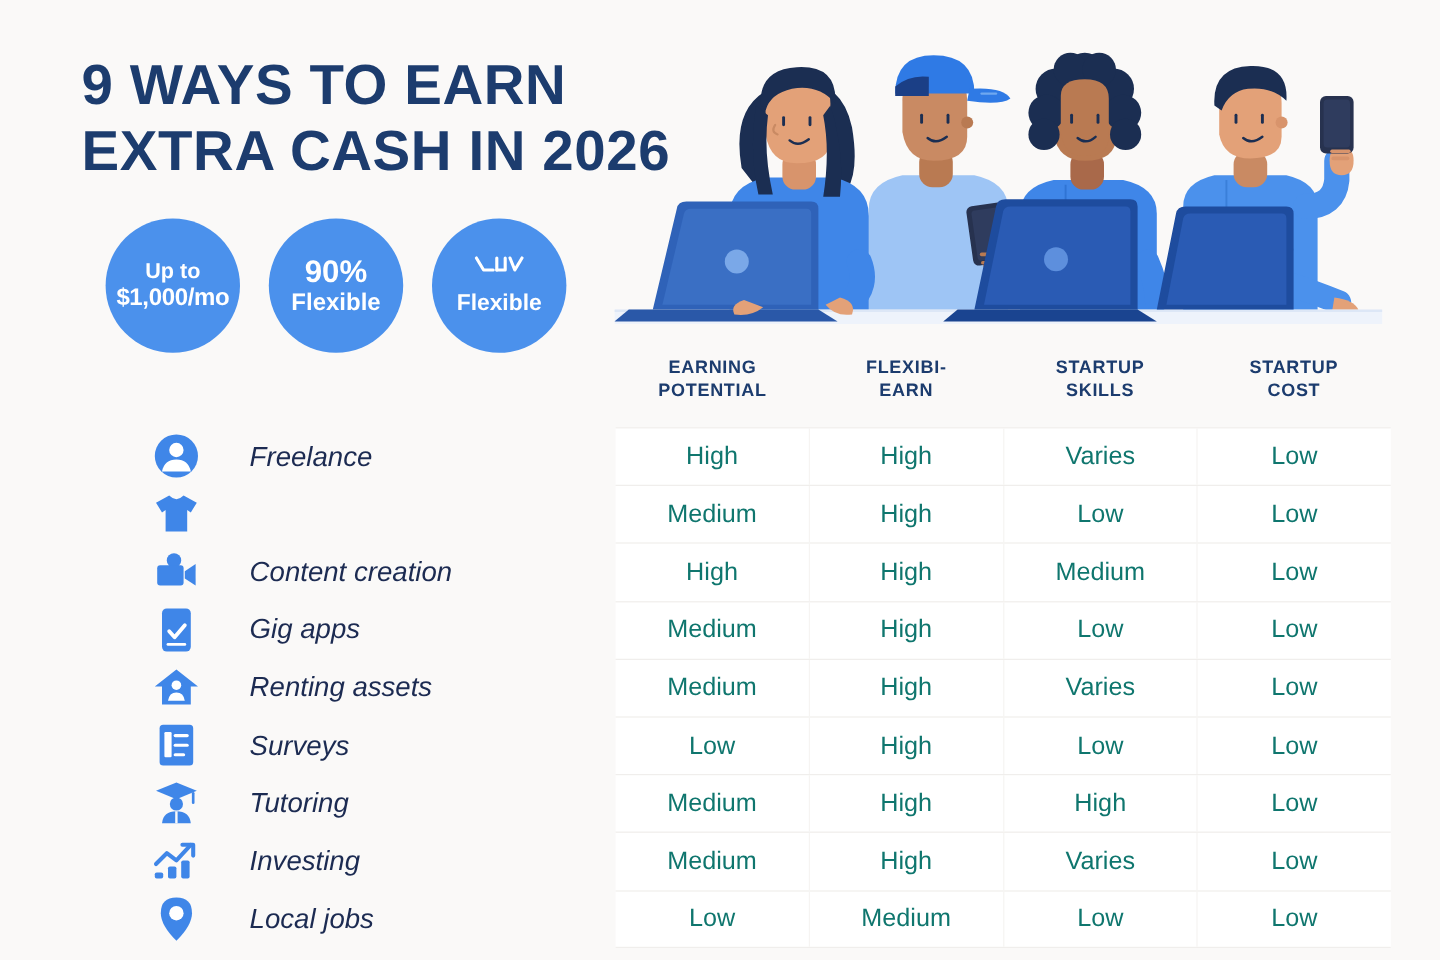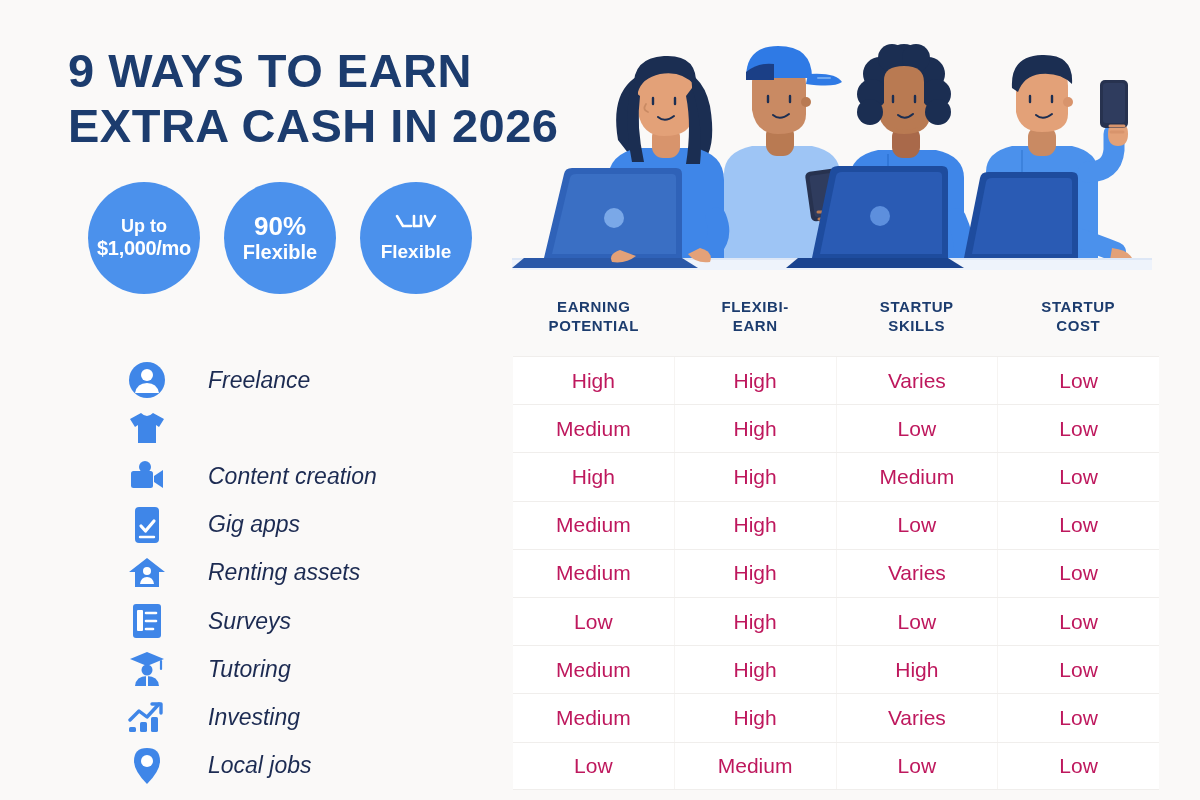--- a/index.html
+++ b/index.html
@@ -115,21 +115,21 @@
     background: #ffffff;
     border-top: 1px solid #f0eeec;
   }
   .trow:last-child { border-bottom: 1px solid #f0eeec; }
   .tcell {
     flex: 1;
     display: flex;
     align-items: center;
     justify-content: center;
     font-size: 21px;
-    color: #be185d;
+    color: #0f766e;
     border-left: 1px solid #f6f4f2;
   }
   .tcell:first-child { border-left: none; }
 
   
   #illo {
     position: absolute;
     left: 512px;
     top: 22px;
     width: 640px;

